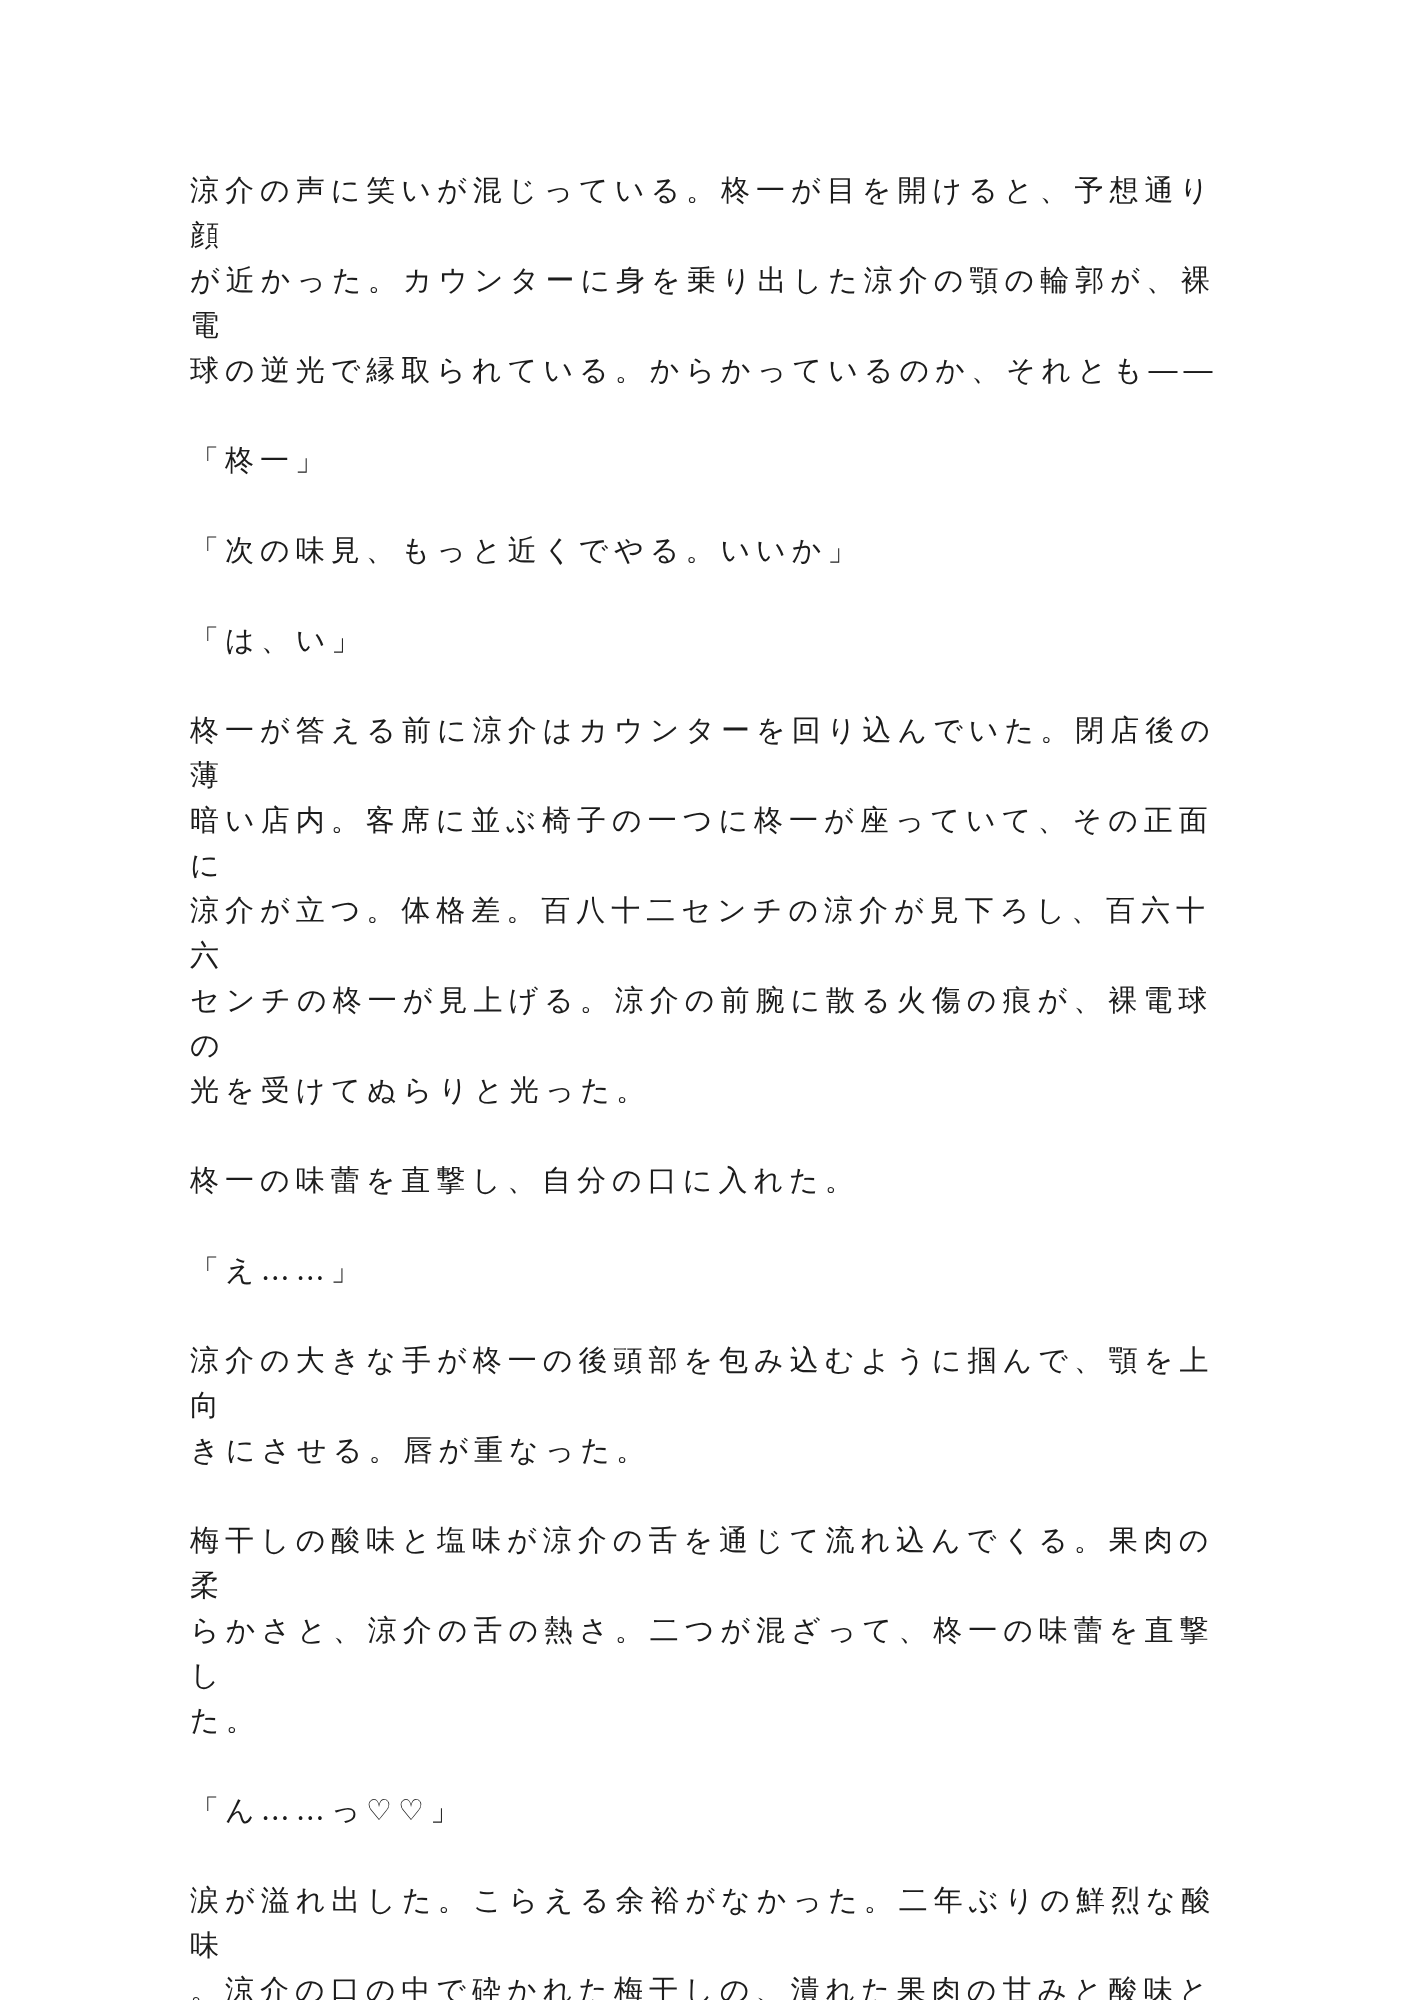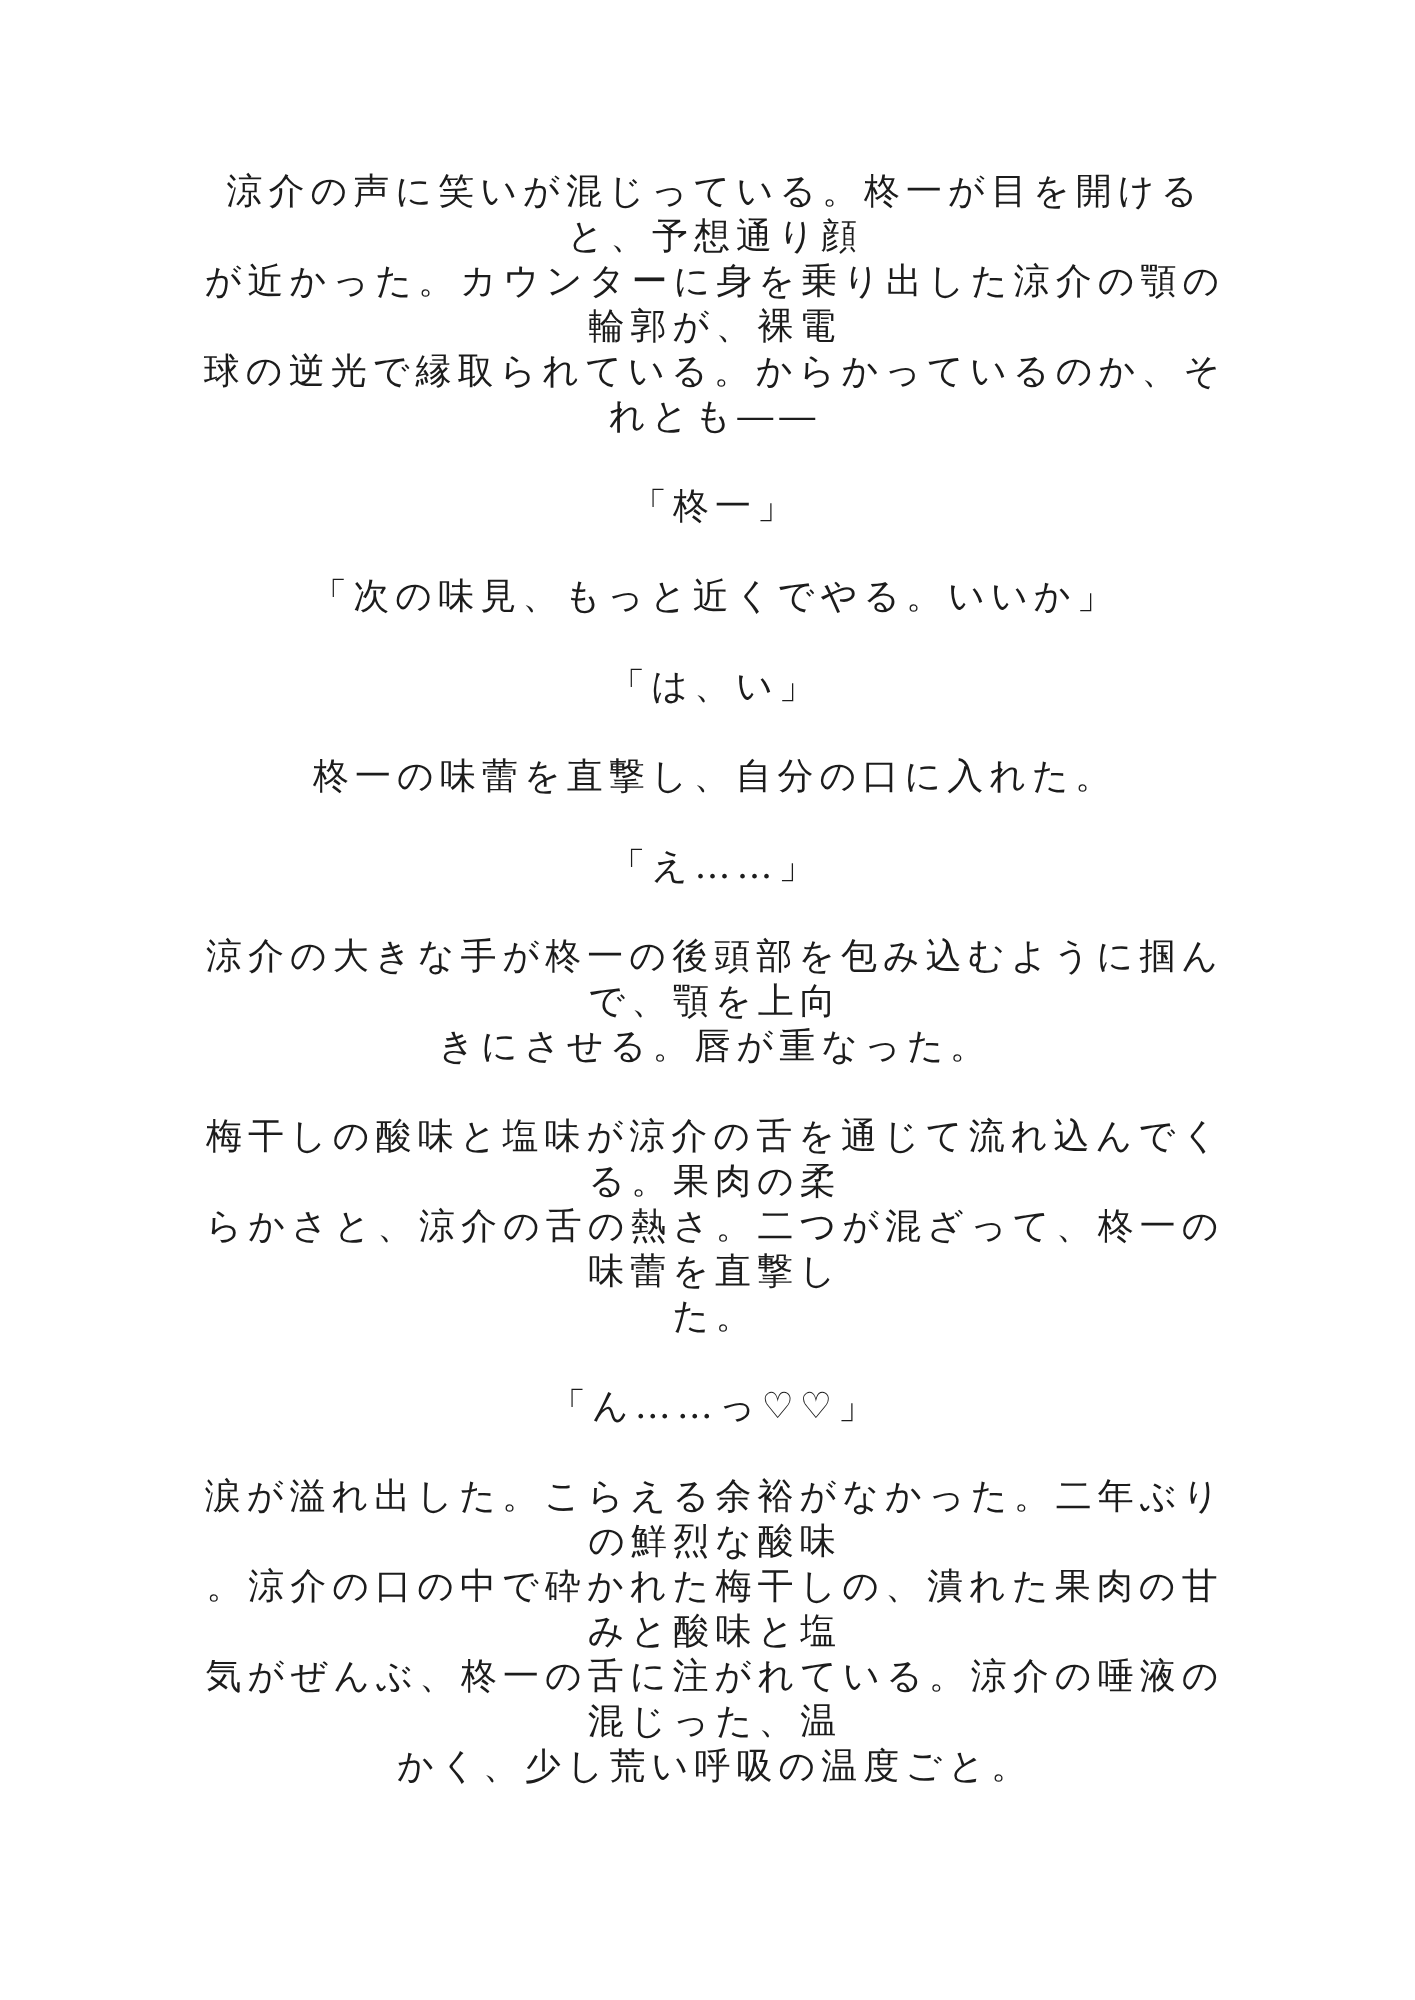--- a/index.html
+++ b/index.html
@@ -17,39 +17,44 @@
   }
   .content {
     position: absolute;
     left: 190px;
     top: 168px;
     width: 1050px;
     color: #1c1c1c;
   }
   .para {
     margin: 0 0 45px 0;
-    font-size: 36px;
+    font-size: 29px;
     line-height: 45px;
     letter-spacing: 6px;
-    text-align: center;
+    text-align: left;
     white-space: pre-line;
     font-weight: 400;
   }
 </style>
 </head>
 <body>
 
 <div class="page">
   <div class="content">
     <p class="para">涼介の声に笑いが混じっている。柊一が目を開けると、予想通り顔
 が近かった。カウンターに身を乗り出した涼介の顎の輪郭が、裸電
 球の逆光で縁取られている。からかっているのか、それとも――</p>
     <p class="para">「柊一」</p>
     <p class="para">「次の味見、もっと近くでやる。いいか」</p>
     <p class="para">「は、い」</p>
+    <p class="para">柊一が答える前に涼介はカウンターを回り込んでいた。閉店後の薄
+暗い店内。客席に並ぶ椅子の一つに柊一が座っていて、その正面に
+涼介が立つ。体格差。百八十二センチの涼介が見下ろし、百六十六
+センチの柊一が見上げる。涼介の前腕に散る火傷の痕が、裸電球の
+光を受けてぬらりと光った。</p>
     <p class="para">柊一の味蕾を直撃し、自分の口に入れた。</p>
     <p class="para">「え……」</p>
     <p class="para">涼介の大きな手が柊一の後頭部を包み込むように掴んで、顎を上向
 きにさせる。唇が重なった。</p>
     <p class="para">梅干しの酸味と塩味が涼介の舌を通じて流れ込んでくる。果肉の柔
 らかさと、涼介の舌の熱さ。二つが混ざって、柊一の味蕾を直撃し
 た。</p>
     <p class="para">「ん……っ♡♡」</p>
     <p class="para">涙が溢れ出した。こらえる余裕がなかった。二年ぶりの鮮烈な酸味
 。涼介の口の中で砕かれた梅干しの、潰れた果肉の甘みと酸味と塩

